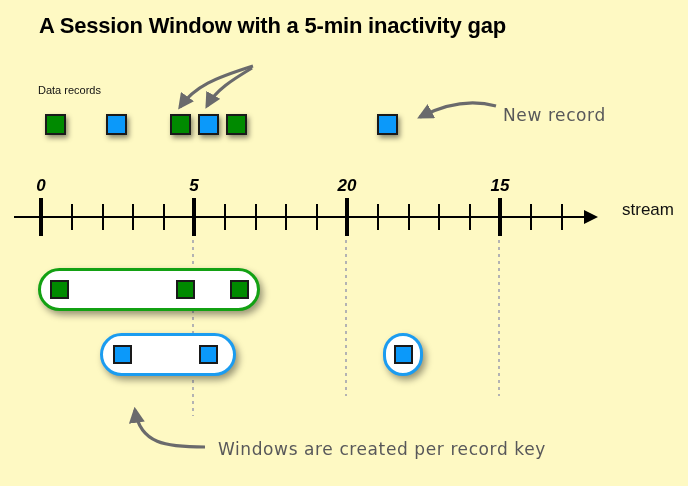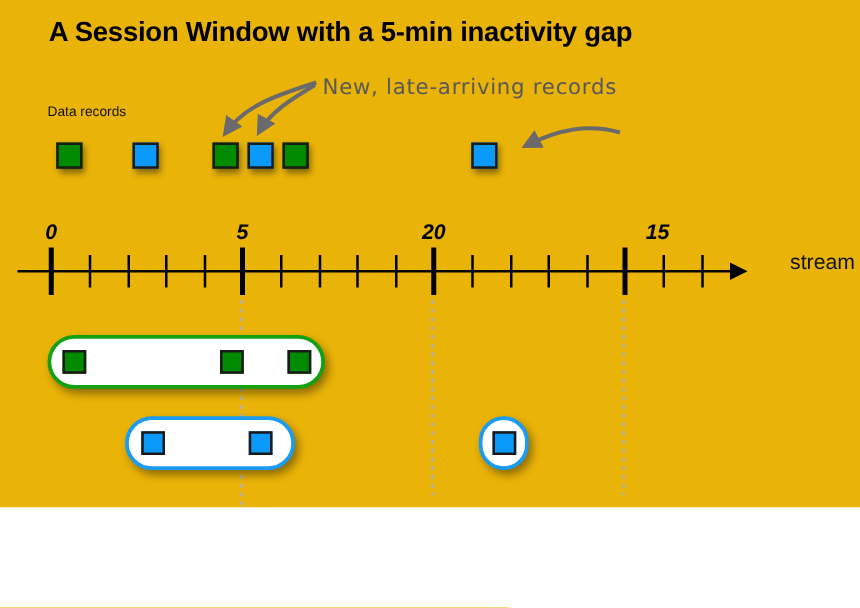--- a/index.html
+++ b/index.html
@@ -6,22 +6,22 @@
     margin: 0;
     padding: 0;
     background: #ffffff;
   }
   body {
     font-family: "Liberation Sans", sans-serif;
   }
   #stage {
     position: relative;
     width: 688px;
-    height: 406px;
-    background: #eab308;
+    height: 486px;
+    background: #fef9c3;
     overflow: hidden;
   }
   
   #title {
     position: absolute;
     left: 39px;
     top: 13px;
     font-size: 22px;
     font-weight: bold;
     color: #000000;
@@ -36,21 +36,21 @@
     white-space: nowrap;
   }
   #data-records-label { left: 38px; top: 84px; }
   #stream-time-label {
     position: absolute;
     left: 612px;
     top: 200px;
     width: 72px;
     font-size: 17px;
     color: #111111;
-    text-align: right;
+    text-align: center;
     line-height: 20px;
   }
   
   .hand {
     position: absolute;
     font-family: "DejaVu Sans", sans-serif;
     font-size: 17px;
     color: #58585a;
     white-space: nowrap;
     letter-spacing: 0.6px;
@@ -141,21 +141,22 @@
 
   <div class="plain-label" id="data-records-label">Data records</div>
 
   <div class="rec green" style="left:45px;  top:114px;"></div>
   <div class="rec blue" style="left:106px; top:114px;"></div>
   <div class="rec green" style="left:170px; top:114px;"></div>
   <div class="rec blue" style="left:198px; top:114px;"></div>
   <div class="rec green" style="left:226px; top:114px;"></div>
   <div class="rec blue" style="left:377px; top:114px;"></div>
 
-  <div class="hand" id="ann-late">New, late-arriving records</div>
+  <div class="hand" id="ann-new">New record</div>
+  <div class="hand" id="ann-perkey">Windows are created per record key</div>
 
   <div id="axis-line"></div>
   <div id="axis-arrow"></div>
 
   <div class="tick major" style="left:39px;"></div>
   <div class="tick major" style="left:192px;"></div>
   <div class="tick major" style="left:345px;"></div>
   <div class="tick major" style="left:498px;"></div>
 
   <div class="tick minor" style="left:71px;"></div>
@@ -169,21 +170,21 @@
   <div class="tick minor" style="left:377px;"></div>
   <div class="tick minor" style="left:408px;"></div>
   <div class="tick minor" style="left:438px;"></div>
   <div class="tick minor" style="left:469px;"></div>
   <div class="tick minor" style="left:530px;"></div>
   <div class="tick minor" style="left:561px;"></div>
 
   <div class="tick-label" style="left:41px;">0</div>
   <div class="tick-label" style="left:194px;">5</div>
   <div class="tick-label" style="left:347px;">20</div>
-  <div class="tick-label" style="left:500px;margin-left:26px;">15</div>
+  <div class="tick-label" style="left:500px;">15</div>
 
   <div id="stream-time-label">
     <div>stream</div>
   </div>
 
   <div class="guide" style="left:192px; top:240px; height:176px;"></div>
   <div class="guide" style="left:345px; top:240px; height:156px;"></div>
   <div class="guide" style="left:498px; top:240px; height:156px;"></div>
 
   <div class="window green" style="left:38px; top:268px; width:222px; height:43px;"></div>

